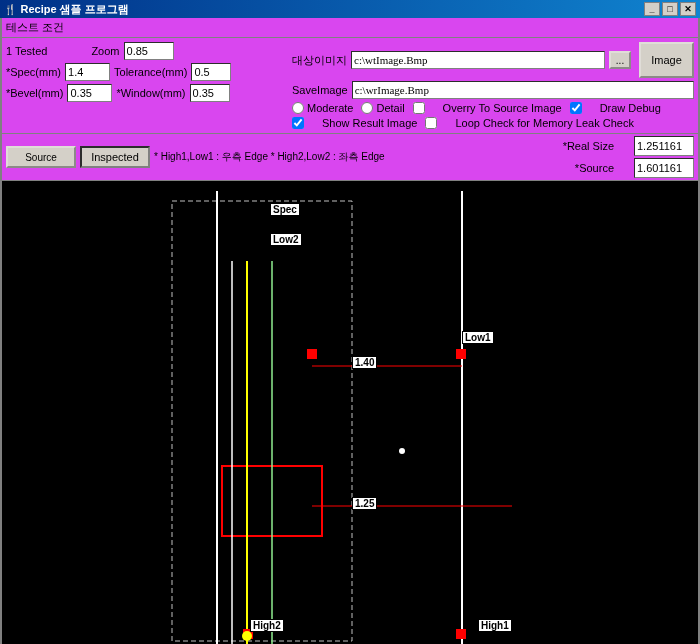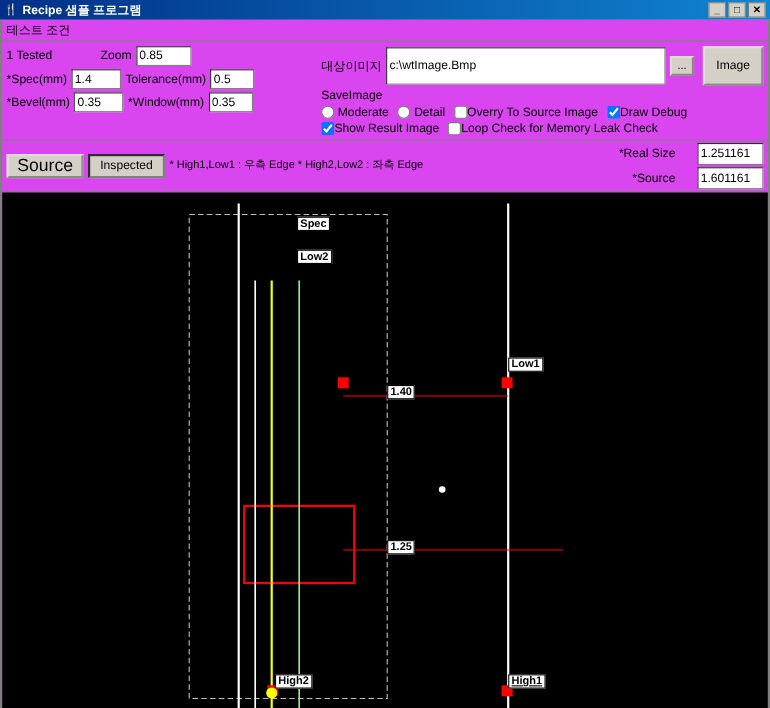--- a/index.html
+++ b/index.html
@@ -80,24 +80,25 @@
 
     .image-row {
       display: flex;
       align-items: center;
       gap: 4px;
     }
 
     .path-input {
       border: 1px inset #808080;
       background: white;
-      height: 34px;
+      height: 18px;
       padding: 1px 2px;
       font-size: 11px;
       flex: 1;
+      font-family: Liberation Serif, serif;
     }
 
     .browse-btn {
       background: #d4d0c8;
       border: 2px outset #e0ddd8;
       height: 18px;
       width: 22px;
       font-size: 10px;
       cursor: pointer;
       display: flex; align-items: center; justify-content: center;
@@ -115,40 +116,40 @@
 
     .checkbox-row {
       display: flex;
       align-items: flex-start;
       gap: 8px;
       flex-wrap: wrap;
     }
 
     .radio-group { display: flex; align-items: center; gap: 3px; }
 
-    .checkbox-item { display: flex; align-items: center; gap: 0; cursor: pointer; }
+    .checkbox-item { display: flex; align-items: center; gap: 18px; cursor: pointer; }
 
     input[type="checkbox"], input[type="radio"] {
       width: 12px; height: 12px; cursor: pointer;
     }
 
     .source-inspected-row {
       display: flex;
       align-items: center;
       gap: 4px;
       padding: 2px 4px;
       border-bottom: 1px solid #808080;
     }
 
     .src-btn {
       background: #d4d0c8;
       border: 2px outset #e0ddd8;
       height: 22px;
       width: 70px;
-      font-size: 16px;
+      font-size: 10px;
       cursor: pointer;
     }
 
     .insp-btn {
       background: #d4d0c8;
       border: 2px inset #808080;
       height: 22px;
       width: 70px;
       font-size: 11px;
       cursor: pointer;
@@ -239,20 +240,21 @@
 
     <div class="right-panel">
       <div class="image-row">
         <span>대상이미지</span>
         <input class="path-input" type="text" value="c:\wtImage.Bmp" style="">
         <button class="browse-btn">...</button>
         <button class="image-btn" style="margin-left:4px;">Image</button>
       </div>
       <div class="image-row">
         <span>SaveImage</span>
+        <input class="path-input" type="text" value="c:\wrImage.Bmp" style="">
       </div>
       <div class="checkbox-row">
         <div class="radio-group">
           <input type="radio" name="mode" style="">
           <span>Moderate</span>
         </div>
         <div class="radio-group">
           <input type="radio" name="mode" style="">
           <span>Detail</span>
         </div>
@@ -345,21 +347,21 @@
     </div>
 
     <div class="label-box" style="left:350px;top:175px;text-align:center;">
       <span>1.40</span>
     </div>
 
     <div class="label-box" style="left:350px;top:316px;">
       <span>1.25</span>
     </div>
 
-    <div class="label-box" style="left:460px;top:438px;text-decoration:underline;">
+    <div class="label-box" style="left:476px;top:438px;">
       <span>High1</span>
     </div>
 
     <div class="label-box" style="left:248px;top:438px;">
       <span>High2</span>
     </div>
   </div>
 
 </div>
 

